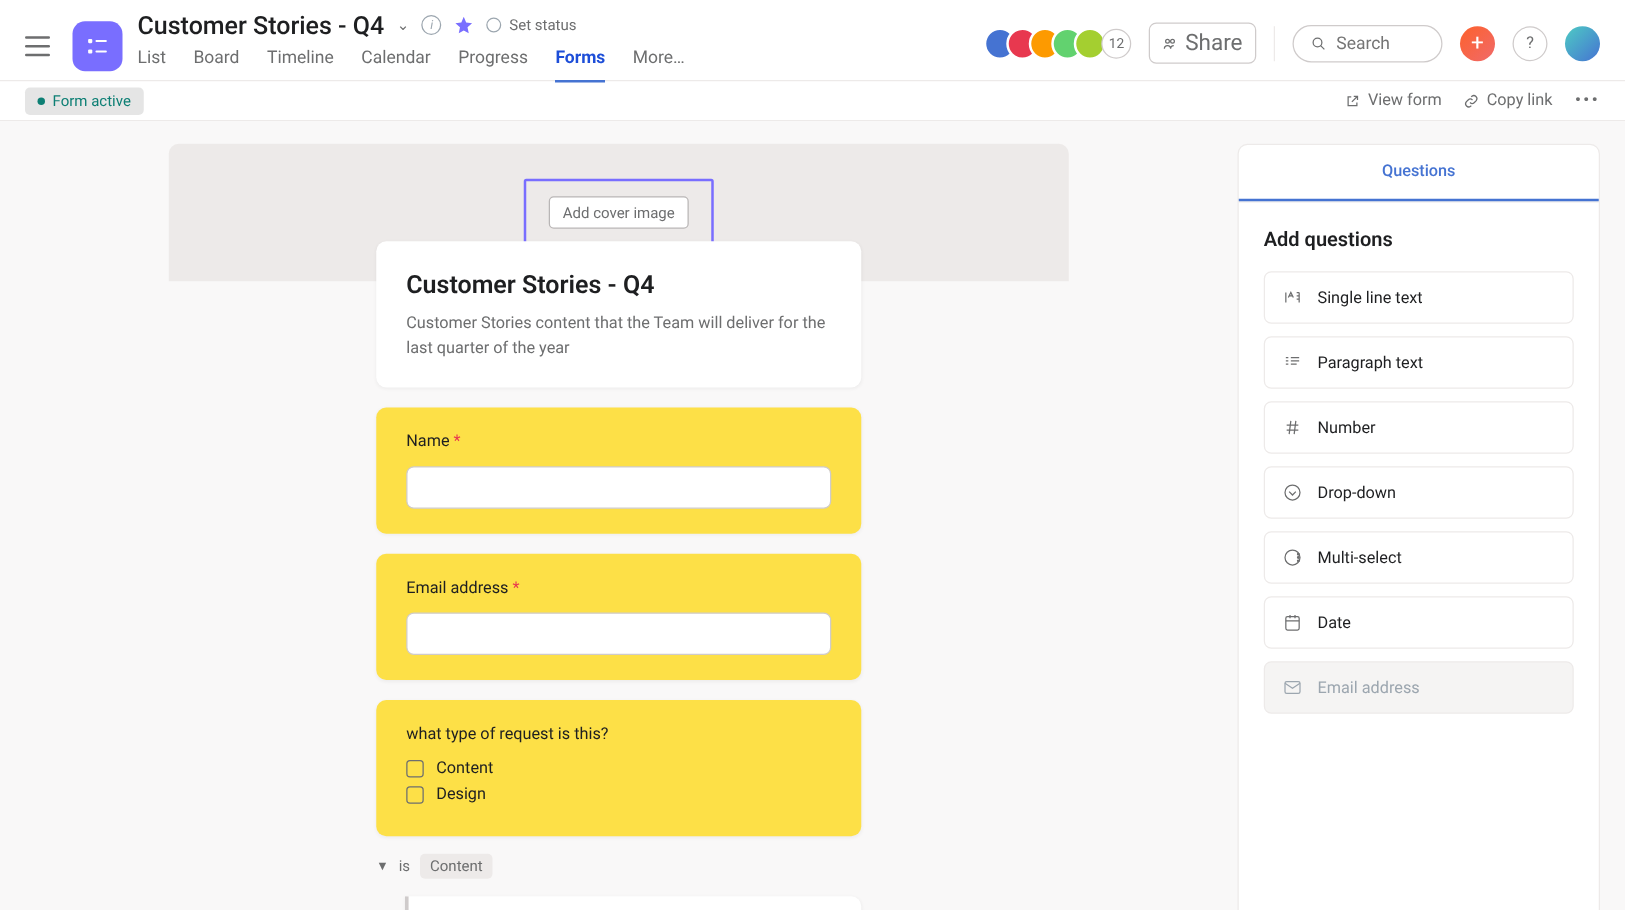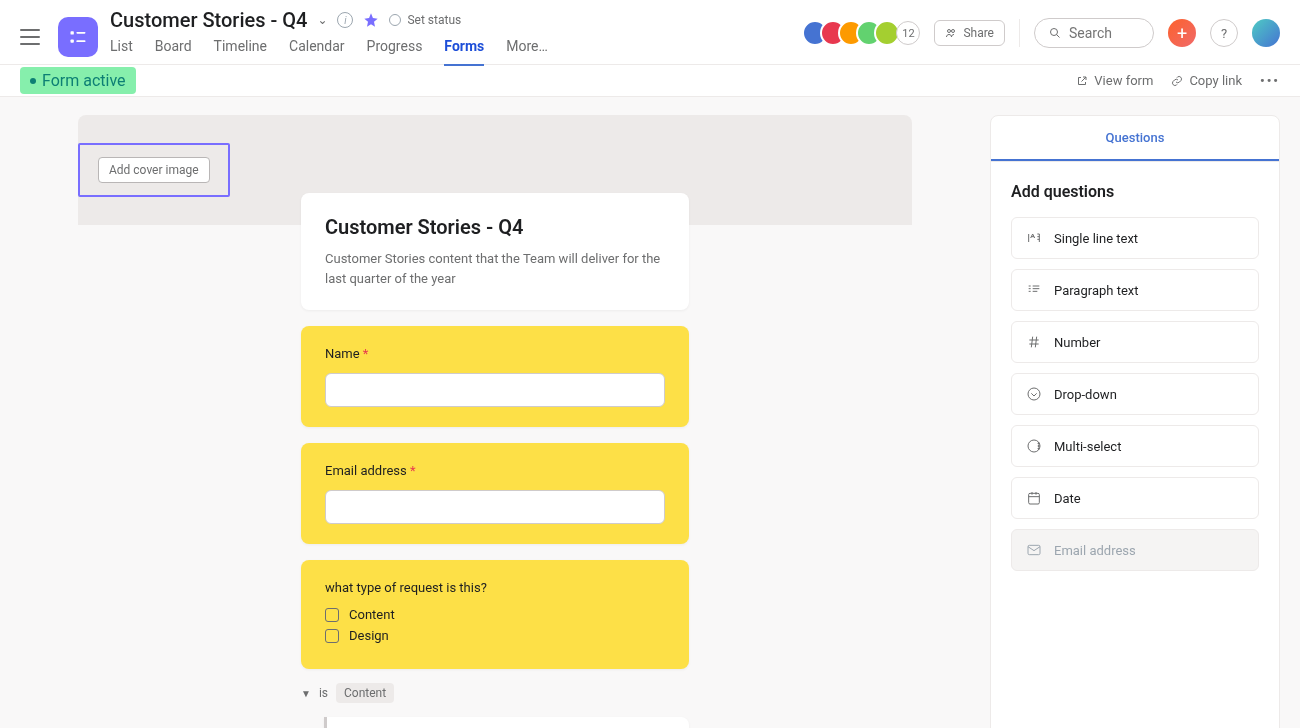--- a/index.html
+++ b/index.html
@@ -12,36 +12,36 @@
 .proj-head{display:flex;flex-direction:column;flex:1}
 .proj-title-row{display:flex;align-items:center;gap:10px}
 .proj-title{font-size:20px;font-weight:500}
 .tabs{display:flex;gap:22px;margin-top:6px}
 .tab{color:#6d6e6f;font-size:14px;padding-bottom:10px;cursor:pointer;border-bottom:2px solid transparent}
 .tab.active{color:#1d4ed8;border-bottom-color:#4573d2;font-weight:700}
 .top-right{display:flex;align-items:center;gap:14px;position:absolute;right:20px;top:18px}
 .avatars{display:flex;align-items:center}
 .avatar{width:26px;height:26px;border-radius:50%;border:2px solid #fff;margin-left:-8px;display:flex;align-items:center;justify-content:center;color:#fff;font-size:11px;font-weight:500}
 .av-count{width:24px;height:24px;border:1px solid #cfcbcb;border-radius:50%;display:flex;align-items:center;justify-content:center;font-size:11px;color:#6d6e6f;margin-left:-4px;background:#fff}
-.share-btn{display:flex;align-items:center;gap:6px;border:1px solid #cfcbcb;border-radius:6px;padding:5px 10px;font-size:12px;color:#6d6e6f;cursor:pointer}
+.share-btn{display:flex;align-items:center;gap:6px;border:1px solid #cfcbcb;border-radius:6px;padding:5px 10px;font-size:18px;color:#6d6e6f;cursor:pointer}
 .vdiv{width:1px;height:28px;background:#edeae9}
 .search{display:flex;align-items:center;gap:8px;border:1px solid #cfcbcb;border-radius:18px;padding:6px 14px;width:120px;color:#6d6e6f}
 .search input{border:none;outline:none;width:70px;font-size:14px}
 .plus-btn{width:28px;height:28px;border-radius:50%;background:linear-gradient(135deg,#fd612c,#f06a6a);display:flex;align-items:center;justify-content:center;color:#fff;font-size:18px;cursor:pointer}
 .help-btn{width:28px;height:28px;border:1px solid #cfcbcb;border-radius:50%;display:flex;align-items:center;justify-content:center;color:#6d6e6f;font-size:13px;cursor:pointer}
 .me-avatar{width:28px;height:28px;border-radius:50%;background:linear-gradient(135deg,#4ecbc4,#4573d2)}
 .subbar{display:flex;align-items:center;justify-content:space-between;padding:8px 20px;border-bottom:1px solid #edeae9;height:32px}
-.badge-active{background:#86efac;color:#0d7f74;font-size:16px;padding:4px 10px;border-radius:4px;display:flex;align-items:center;gap:6px}
+.badge-active{background:#e5e5e5;color:#0d7f74;font-size:12px;padding:4px 10px;border-radius:4px;display:flex;align-items:center;gap:6px}
 .badge-active::before{content:"";width:6px;height:6px;border-radius:50%;background:#0d7f74}
 .sub-actions{display:flex;align-items:center;gap:18px;color:#6d6e6f;font-size:13px}
 .sub-actions .act{display:flex;align-items:center;gap:6px;cursor:pointer}
 .dots{letter-spacing:2px;font-weight:bold;cursor:pointer}
 .main{display:flex;align-items:flex-start;background:#f9f8f8;min-height:663px;padding-top:0}
 .form-col{flex:1;display:flex;flex-direction:column;align-items:center}
-.cover{width:834px;background:#edeae9;height:110px;border-radius:8px 8px 0 0;margin-top:18px;display:flex;align-items:center;justify-content:flex-start;position:relative}
+.cover{width:720px;background:#edeae9;height:110px;border-radius:8px 8px 0 0;margin-top:18px;display:flex;align-items:center;justify-content:center;position:relative}
 .cover-btn-wrap{border:2px solid #796eff;padding:12px 18px;border-radius:2px}
 .cover-btn{border:1px solid #b9b6b6;padding:5px 10px;border-radius:4px;font-size:12px;color:#6d6e6f;background:#fff;cursor:pointer}
 .form-card{width:388px;background:#fff;border-radius:8px;padding:22px 24px;box-shadow:0 1px 3px rgba(0,0,0,0.05);margin-top:-32px;z-index:2}
 .form-title{font-size:20px;font-weight:600;margin-bottom:10px}
 .form-desc{color:#6d6e6f;font-size:13px;line-height:1.5}
 .q-card{width:388px;background:#fde047;border-radius:8px;padding:20px 24px;box-shadow:0 1px 3px rgba(0,0,0,0.05);margin-top:16px}
 .q-label{font-size:13px;color:#1e1f21;margin-bottom:12px}
 .req{color:#e8384f}
 .q-input{width:100%;border:1px solid #cfcbcb;border-radius:6px;height:34px;padding:0 10px}
 .chk-row{display:flex;align-items:center;gap:10px;font-size:13px;margin-bottom:6px}

